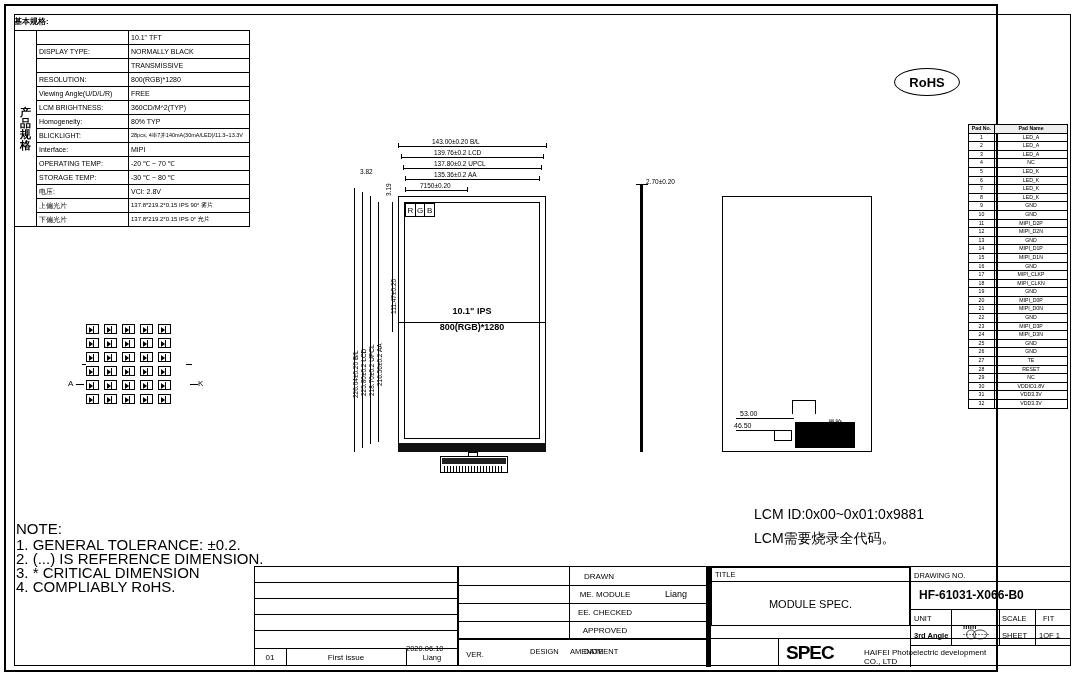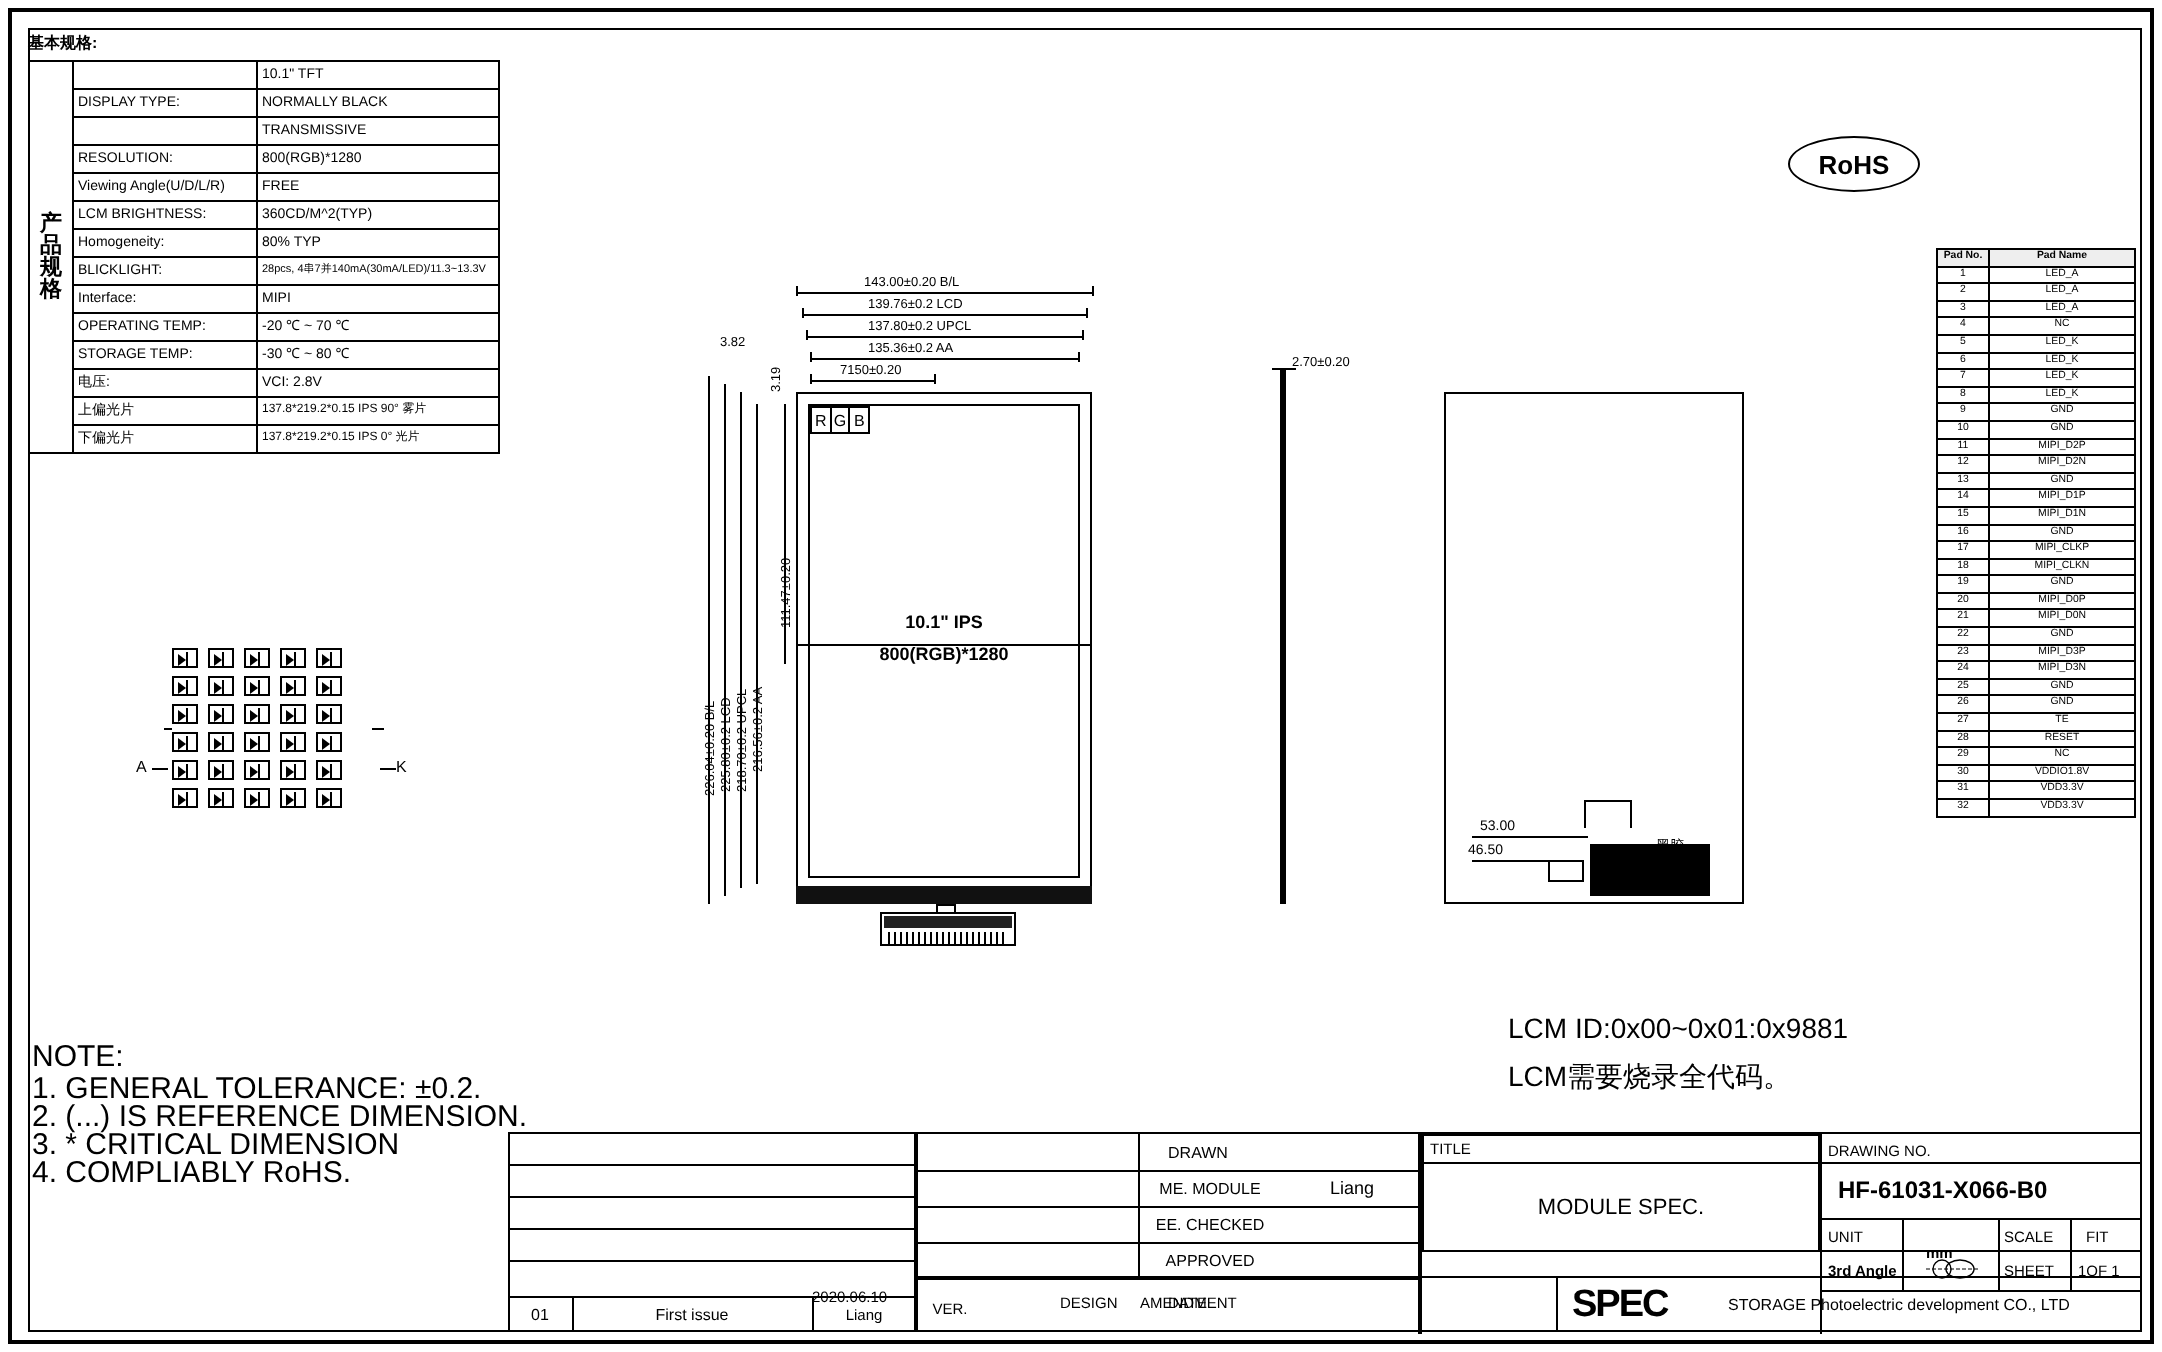--- a/index.html
+++ b/index.html
@@ -5,21 +5,21 @@
   * { box-sizing: border-box; }
   html, body { margin:0; padding:0; background:#ffffff; }
   body {
     width:1081px; height:676px;
     font-family:"Liberation Sans", sans-serif;
     color:#000;
     position:relative;
     overflow:hidden;
   }
   .sheet {
-    position:absolute; left:4px; top:4px; width:1073px; height:668px;
+    position:absolute; left:4px; top:4px; width:994px; height:668px;
     border:2px solid #000; background:#fff;
   }
   .inner-frame {
     position:absolute; left:8px; top:8px; width:1057px; height:652px;
     border:1px solid #000;
   }
 
   
   .spec-table {
     position:absolute; left:8px; top:24px; width:236px;
@@ -178,21 +178,21 @@
     position:absolute; left:748px; top:496px; font-size:14px; line-height:24px;
   }
 
   
   .title-block {
     position:absolute; left:452px; top:560px; width:613px; height:100px;
     border:1px solid #000;
   }
   .tb-left {
     position:absolute; left:0; top:0; width:252px; height:100px;
-    border-right:2px solid #000000;
+    border-right:5px solid #000000;
     text-align:right;
   }
   .tb-left .row { position:absolute; left:0; width:252px; height:1px; background:#000; }
   .tb-left .col { position:absolute; top:0; width:1px; background:#000; }
   .tb-cell { position:absolute; font-size:8px; display:flex; align-items:center; justify-content:center; }
 
   .tb-mid {
     position:absolute; left:252px; top:0; width:200px; height:100px;
     border-right:1px solid #000;
   }
@@ -655,19 +655,19 @@
       <div class="cell" style="left:91px;top:60px;width:34px;height:16px;">SHEET</div>
       <div class="cell" style="left:128px;top:60px;width:34px;height:16px;">1OF 1</div>
     </div>
   </div>
 
   <div style="position:absolute;left:564px;top:641px;font-size:7.5px;">AMENDMENT</div>
   <div style="position:absolute;left:524px;top:641px;font-size:7.5px;">DESIGN</div>
   <div style="position:absolute;left:578px;top:641px;font-size:7.5px;">DATE</div>
 
   <div class="hifay-logo">SPEC</div>
-  <div class="hifay-sub">STORAGE Photoelectric development CO., LTD</div>
+  <div class="hifay-sub">HAIFEI Photoelectric development CO., LTD</div>
   <div style="position:absolute;left:452px;top:632px;width:613px;height:1px;background:#000;"></div>
   <div style="position:absolute;left:772px;top:632px;width:1px;height:28px;background:#000;"></div>
 
   <div style="position:absolute;left:400px;top:638px;font-size:7.5px;">2020.06.10</div>
 
 </div>
 
 </body></html>

